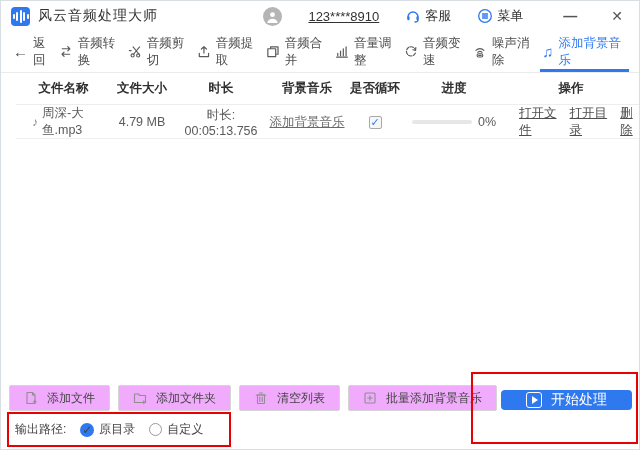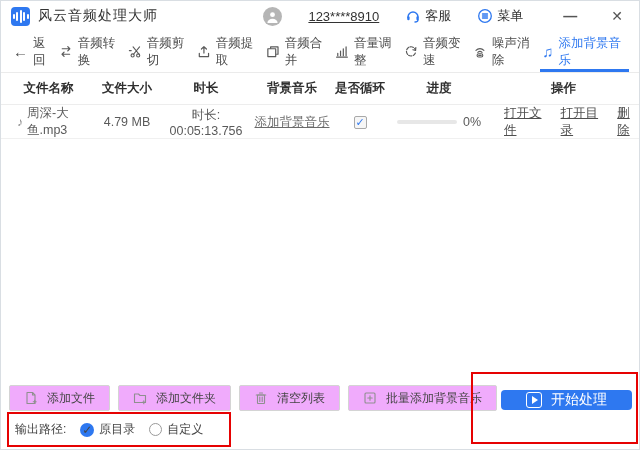--- a/index.html
+++ b/index.html
@@ -23,21 +23,21 @@
   
   .toolbar { height:42px; display:flex; align-items:stretch; justify-content:space-between; padding:0 10px; border-bottom:1px solid #ebebeb; background:#fff; }
   .tool-item { position:relative; display:flex; align-items:center; gap:5px; font-size:12.5px; color:#4c4c4c; cursor:pointer; padding:0 2px; }
   .tool-item svg { stroke:#5a5a5a; }
   .tool-item.active { color:#2e78f0; }
   .tool-item.active:after { content:""; position:absolute; left:0; right:0; bottom:0; height:3px; background:#2e78f0; }
   .note-glyph { font-size:15px; color:#2e78f0; line-height:1; }
   .back-glyph { font-size:15px; color:#4c4c4c; line-height:1; }
 
   
-  .grid { display:grid; grid-template-columns:95px 62px 96px 76px 60px 98px 1fr; align-items:center; }
+  .grid { display:grid; grid-template-columns:95px 62px 96px 76px 60px 98px 1fr; align-items:center;margin-left:15px; }
   .thead { height:32px; border-bottom:1px solid #ededed; }
   .thead div { text-align:center; font-size:12.5px; font-weight:bold; color:#2f2f2f; }
   .trow { height:34px; border-bottom:1px solid #f0f0f0; font-size:12.5px; color:#5a5a5a; }
   .cell-center { text-align:center; }
   .cell-name { display:flex; align-items:center; gap:4px; padding-left:16px; }
   .cell-name .music { color:#8a8a8a; font-size:12px; }
   .row-link { color:#6b6b6b; text-decoration:underline; cursor:pointer; }
   .cell-loop { display:flex; justify-content:center; }
   .checkbox { width:13px; height:13px; border:1px solid #a9a9a9; background:#f6f6f6; border-radius:2px; display:flex; align-items:center; justify-content:center; font-size:11px; color:#2e78f0; font-weight:bold; line-height:1; cursor:pointer; }
   .cell-progress { display:flex; align-items:center; justify-content:center; gap:6px; }

